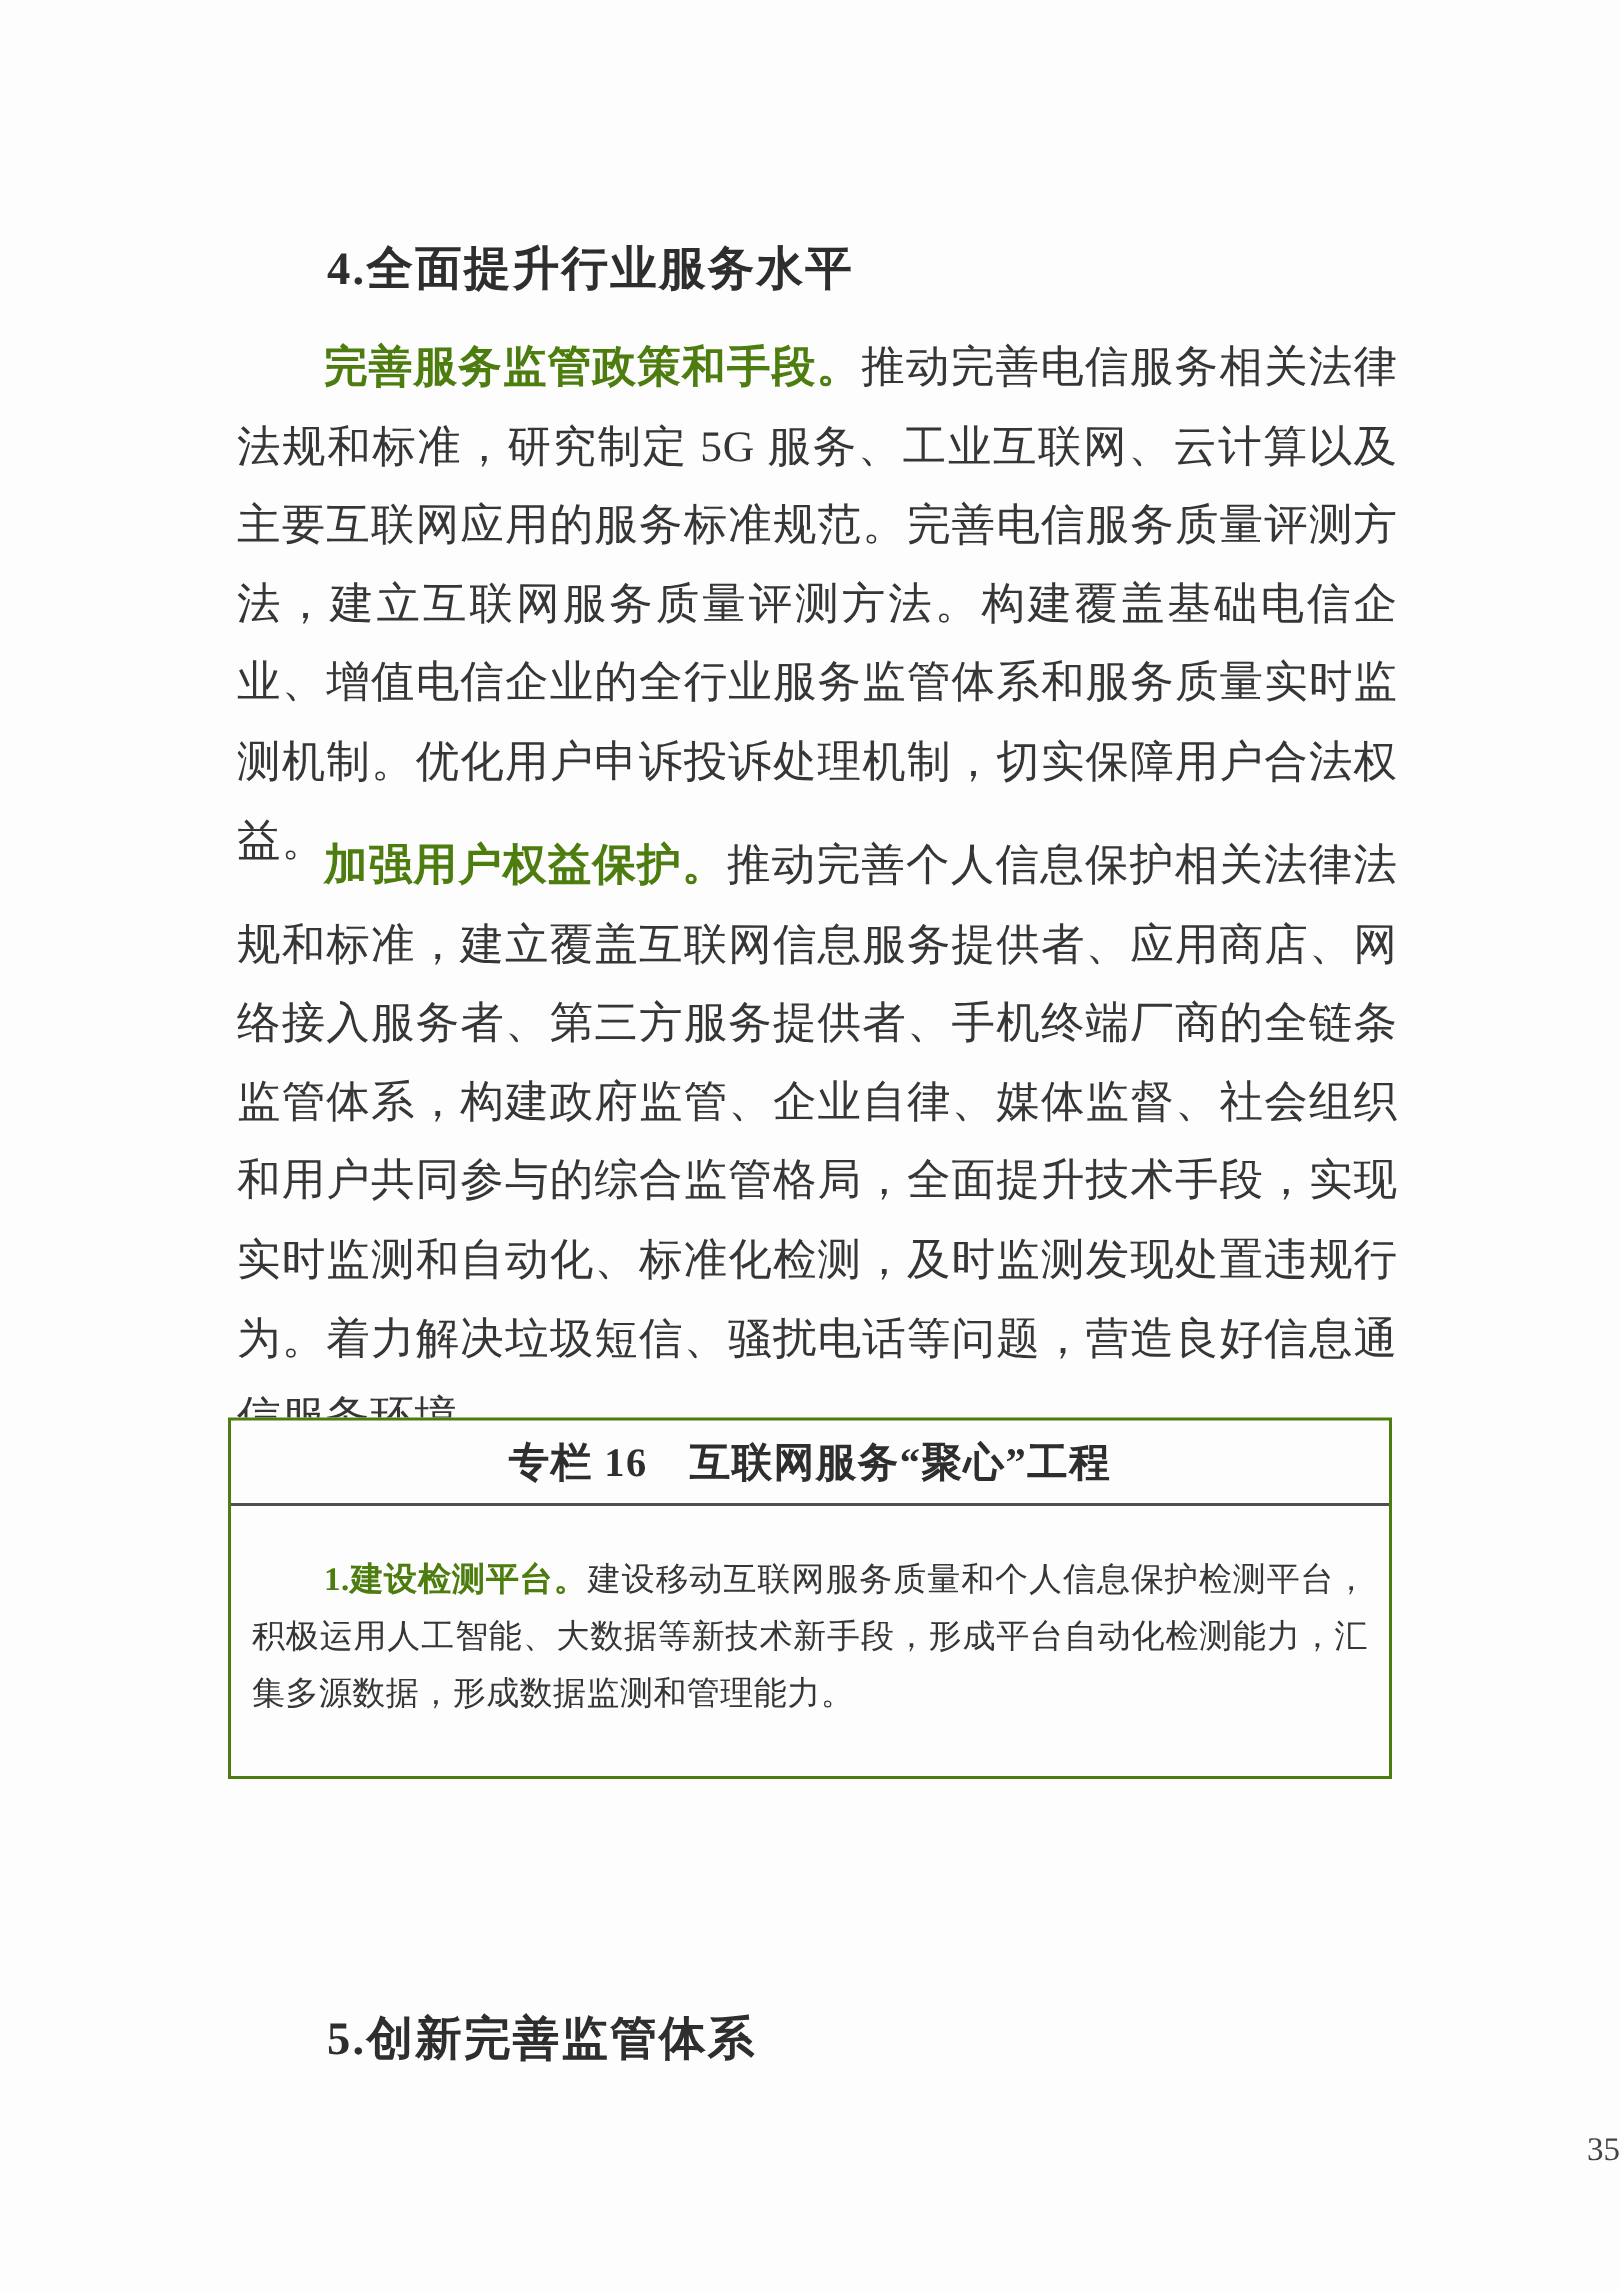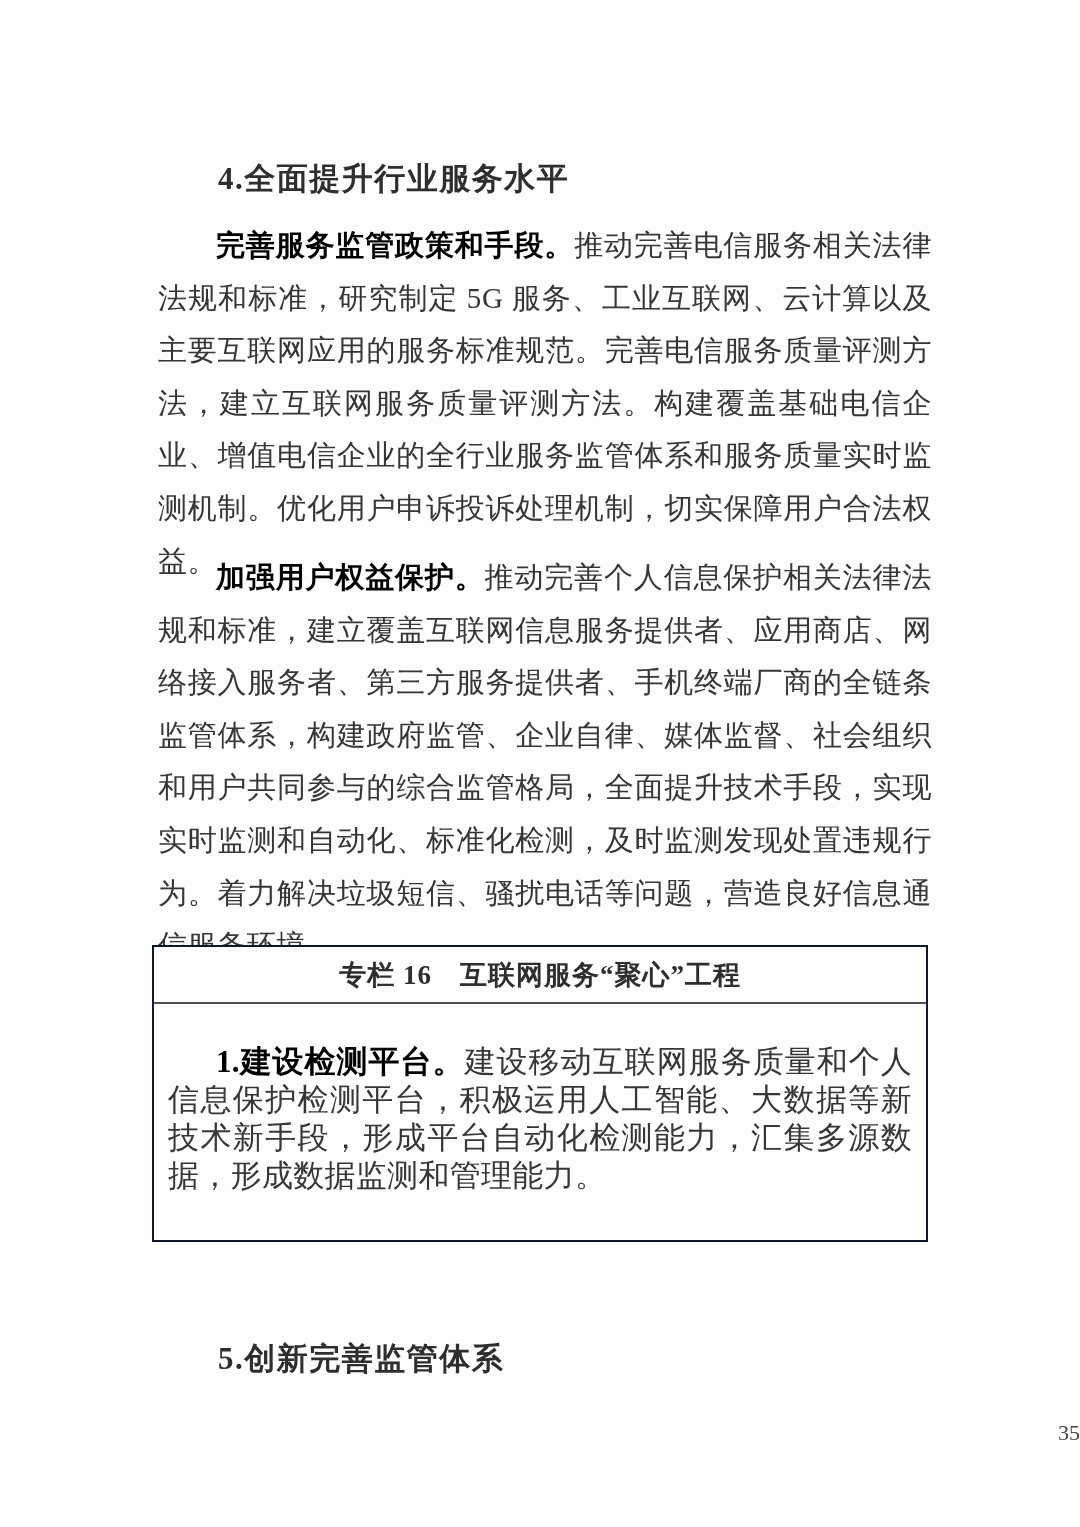--- a/index.html
+++ b/index.html
@@ -35,45 +35,45 @@
     font-size: 29px;
     line-height: 52.6px;
     letter-spacing: 0.6px;
     text-align: justify;
     text-justify: inter-ideograph;
     text-indent: 58px;
     color: #363636;
   }
   .para-1 { top: 190px; }
   .para-2 { top: 522px; }
-  .lead { font-weight: bold; color: #000000; }
+  .lead { font-weight: bold; color: #4d7c0f; }
   .feature-box {
     position: absolute;
     left: 152px;
     top: 945px;
     width: 776px;
     box-sizing: border-box;
-    border: 2px solid #0f172a;
+    border: 2px solid #4d7c0f;
     background: #fdfdfd;
   }
   .feature-box-title {
     box-sizing: border-box;
     border-bottom: 2px solid #4f4f4f;
     text-align: center;
     font-weight: bold;
     font-size: 27px;
     letter-spacing: 1px;
     padding: 10px 0 9px 0;
     color: #2e2e2e;
   }
   .feature-box-body {
     padding: 8px 14px 14px 14px;
   }
   .feature-item {
-    font-size: 31px;
+    font-size: 22px;
     line-height: 38px;
     letter-spacing: 0.3px;
     text-align: justify;
     text-justify: inter-ideograph;
     text-indent: 48px;
     color: #363636;
   }
   .page-number {
     position: absolute;
     top: 1420px;

